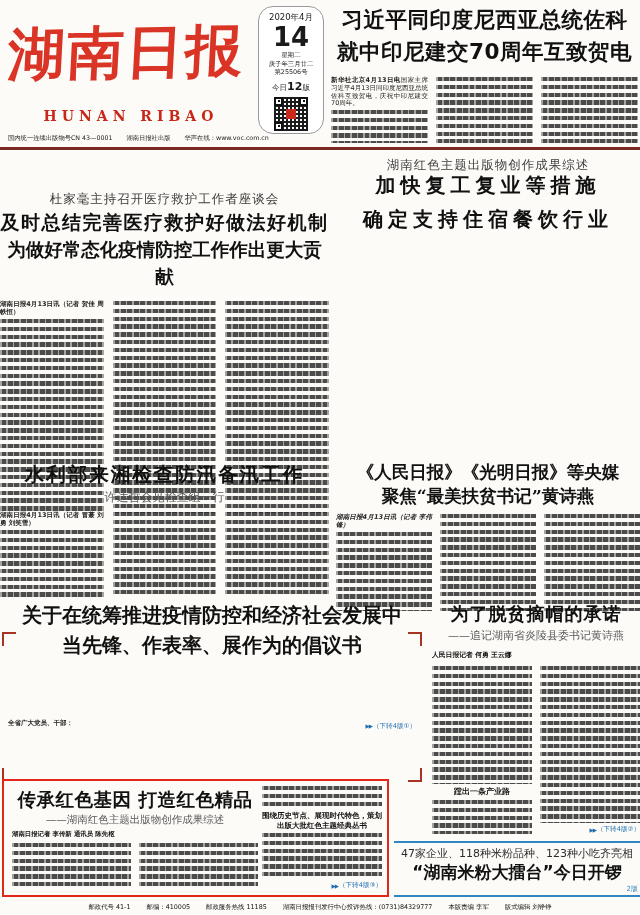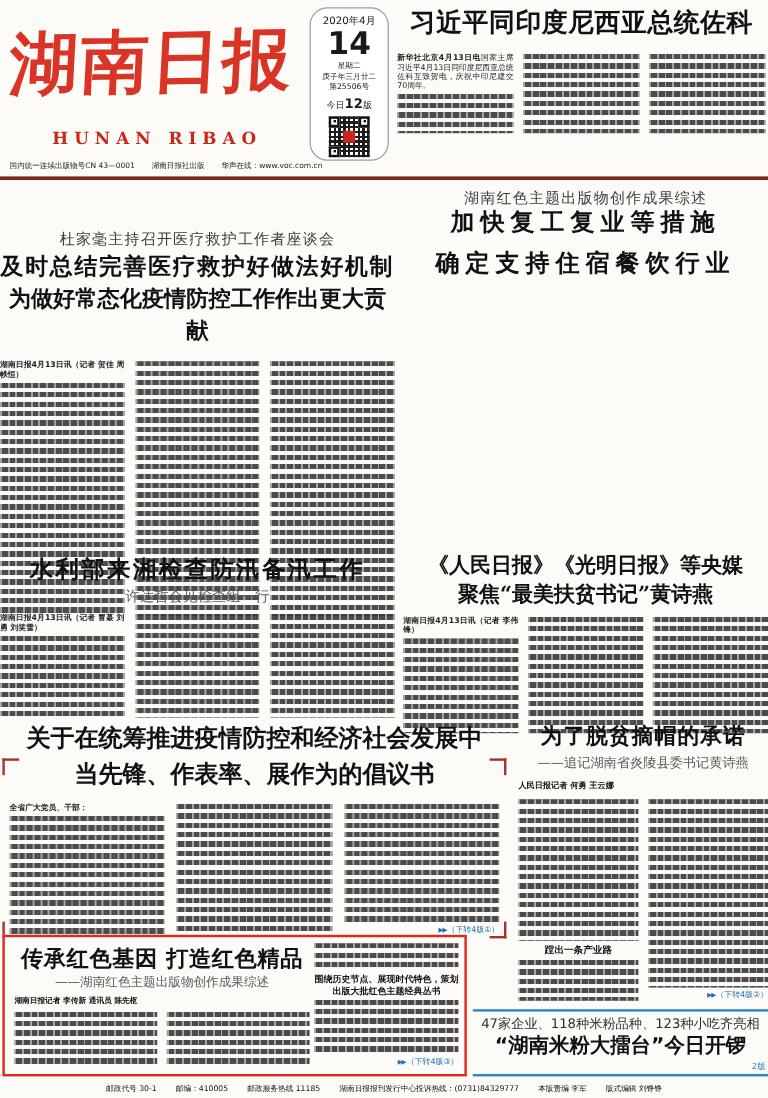--- a/index.html
+++ b/index.html
@@ -67,26 +67,26 @@
   .art-xu .h1{margin-top:6px;}
   .art-xu .cols{margin-top:13px;height:208px;gap:10px;}
 
   .art-shuili{left:0;top:463px;width:329px;}
   .art-shuili .hl{font-size:19.5px;line-height:24px;letter-spacing:2px;}
   .art-shuili .sub-gray{font-size:12px;margin-top:3px;line-height:14px;}
   .art-shuili .cols{margin-top:8px;height:86px;gap:9px;}
 
   .art-yangmei{left:336px;top:460px;width:304px;}
   .art-yangmei .hl{font-family:"DejaVu Serif","Liberation Serif",serif;font-size:17.5px;line-height:24px;}
-  .art-yangmei .cols{margin-top:6px;height:97px;gap:8px;}
+  .art-yangmei .cols{margin-top:6px;height:97px;gap:8px;font-style:italic;}
 
   .art-changyi{left:0;top:602px;width:424px;}
   .art-changyi .h1{font-size:20px;line-height:26px;}
   .art-changyi .h2{font-size:20px;line-height:26px;margin-top:4px;}
-  .art-changyi .cols{margin-top:12px;height:110px;gap:10px;padding:0 8px;}
+  .art-changyi .cols{margin-top:12px;height:110px;gap:10px;padding:0 8px;align-items:center;}
   .cbr{position:absolute;width:14px;height:14px;border:0 solid #a73325;}
   .cbr.tl{left:2px;top:30px;border-left-width:2px;border-top-width:2px;}
   .cbr.tr{right:2px;top:30px;border-right-width:2px;border-top-width:2px;}
   .cbr.bl{left:2px;bottom:-2px;border-left-width:2px;border-bottom-width:2px;}
   .cbr.br{right:2px;bottom:-2px;border-right-width:2px;border-bottom-width:2px;}
   .salutation{font-weight:bold;}
 
   .art-tuopin{left:432px;top:602px;width:208px;}
   .art-tuopin .hl{font-size:18px;line-height:24px;letter-spacing:1px;}
   .art-tuopin .sub-gray{font-size:11px;margin-top:3px;line-height:13px;}
@@ -136,20 +136,21 @@
         <i class="tr"></i>
         <i class="bl"></i>
         <b></b>
       </div>
   </div>
 
   <div class="abs rule-red"></div>
 
   <div class="abs art-top">
     <div class="hl">习近平同印度尼西亚总统佐科</div>
+    <div class="hl">就中印尼建交70周年互致贺电</div>
     <div class="cols">
       <div class="col">
         <p class="lead"><span class="dl">新华社北京4月13日电</span><span>国家主席习近平4月13日同印度尼西亚总统佐科互致贺电，庆祝中印尼建交70周年。</span></p>
         <div class="stripes fill"></div>
       </div>
       <div class="col">
           <div class="stripes fill"></div>
         </div>
       <div class="col">
           <div class="stripes fill"></div>
@@ -285,21 +286,21 @@
     </div>
   </div>
 
   <div class="abs sec-mifen">
     <div class="kicker">47家企业、118种米粉品种、123种小吃齐亮相</div>
     <div class="hl">“湖南米粉大擂台”今日开锣</div>
     <div class="page-ref">2版</div>
   </div>
 
   <div class="abs footer">
-      <span>邮政代号 30-1</span>
+      <span>邮政代号 41-1</span>
       <span>邮编：410005</span>
       <span>邮政服务热线 11185</span>
       <span>湖南日报报刊发行中心投诉热线：(0731)84329777</span>
       <span>本版责编 李军</span>
       <span>版式编辑 刘铮铮</span>
     </div>
 
 </div>
 
 </body></html>

